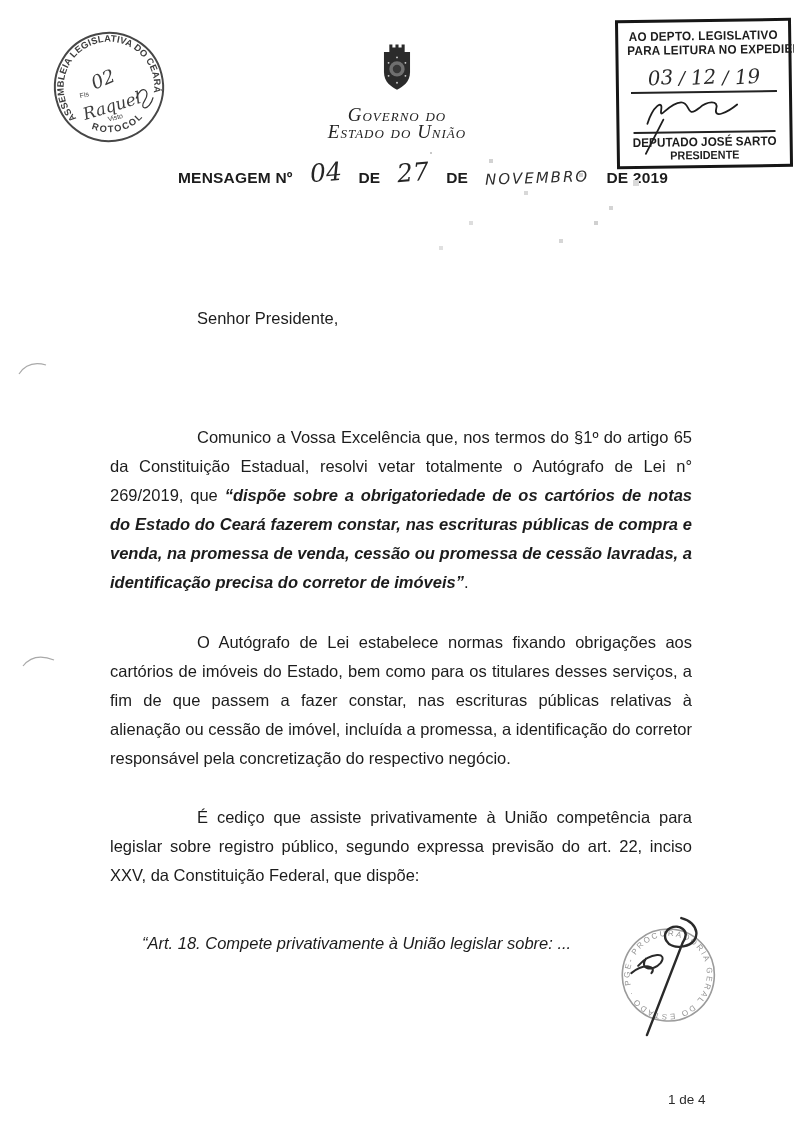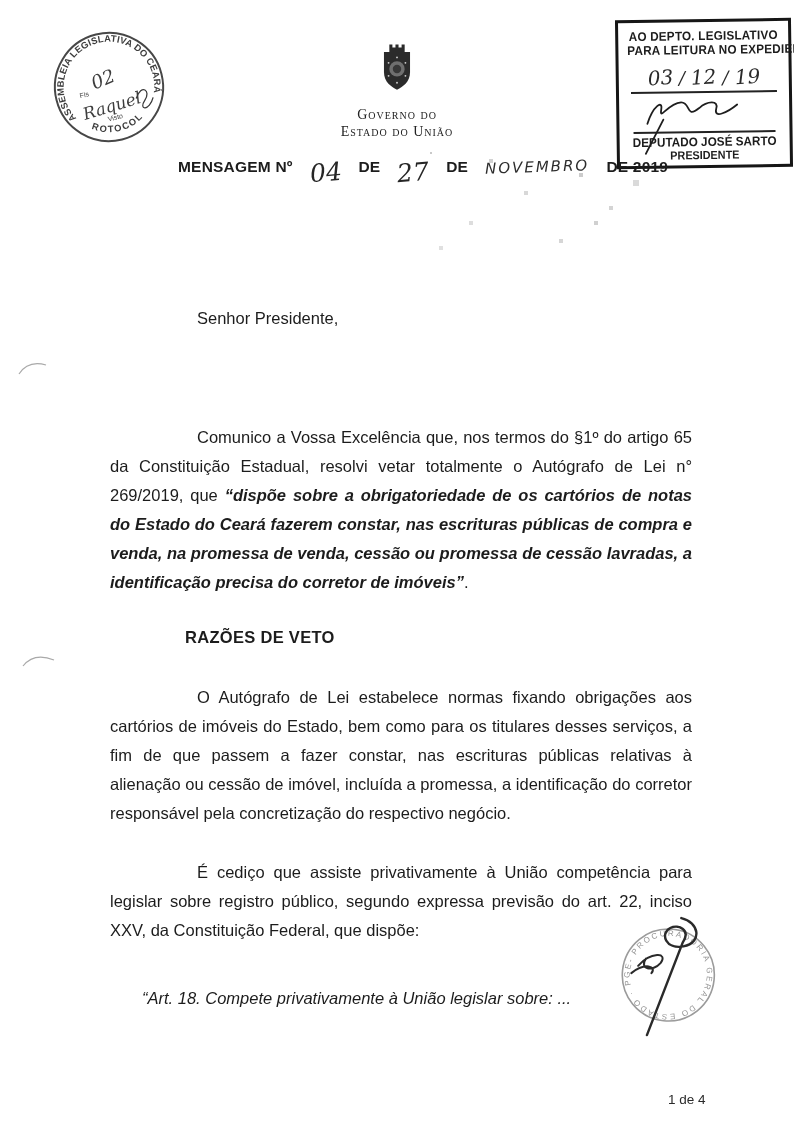--- a/index.html
+++ b/index.html
@@ -14,39 +14,39 @@
   .stamp-protocol text { fill:#3d3d3d; }
   .arc-text { font-family:"Liberation Sans",sans-serif; font-weight:bold; font-size:9.5px; letter-spacing:.6px; }
   .arc-text-bottom { font-family:"Liberation Sans",sans-serif; font-weight:bold; font-size:9.5px; letter-spacing:1.5px; }
   .tiny-label { font-family:"Liberation Sans",sans-serif; font-size:7px; }
   .hand-sig-name { font-family:"DejaVu Serif",serif; font-style:italic; font-size:17px; fill:#2f2f2f; }
   .hand-02 { font-family:"DejaVu Serif",serif; font-style:italic; font-size:19px; fill:#2f2f2f; }
 
   
   .gov-logo { position:absolute; left:307px; top:42px; width:180px; text-align:center; }
   .gov-logo svg { display:block; margin:0 auto 4px auto; }
-  .gov-name { font-family:"Liberation Serif",serif; font-variant:small-caps; font-size:14px; line-height:17px; letter-spacing:1px; color:#232323; }
+  .gov-name { font-family:"Liberation Serif",serif; font-variant:small-caps; font-size:19px; line-height:17px; letter-spacing:1px; color:#232323;font-style:italic; }
 
   
   .exp-stamp {
     position:absolute; left:616px; top:19px; width:162px; padding:7px 4px 4px 4px;
     border:3px solid #161616; transform:rotate(-.8deg);
     text-align:center; color:#1d1d1d;
   }
   .exp-line { display:block; font-size:12.5px; font-weight:bold; letter-spacing:.2px; transform:scaleX(.94); white-space:nowrap; }
   .exp-date-row { display:flex; justify-content:center; align-items:baseline; gap:6px; margin:8px 8px 0 8px; border-bottom:2px solid #222; padding-bottom:2px; }
   .hand-date { font-family:"DejaVu Serif",serif; font-style:italic; font-size:20px; color:#2a2a2a; transform:rotate(-3deg); }
   .hand-slash { font-family:"DejaVu Serif",serif; font-style:italic; font-size:18px; color:#2a2a2a; }
   .exp-sig { display:block; margin:2px 10px 0 10px; border-bottom:2px solid #222; height:36px; overflow:visible; }
   .exp-sig svg { overflow:visible; display:block; }
   .exp-name { display:block; font-size:12.5px; font-weight:bold; margin-top:2px; transform:scaleX(.94); white-space:nowrap; }
   .exp-title { display:block; font-size:11.5px; font-weight:bold; transform:scaleX(.94); }
 
   
-  .title-line { position:absolute; left:178px; top:158px; display:flex; align-items:flex-start; gap:17px; }
+  .title-line { position:absolute; left:178px; top:158px; display:flex; align-items:flex-end; gap:17px; }
   .title-print { font-size:15.5px; font-weight:bold; letter-spacing:.2px; white-space:nowrap; }
   .hand-num { font-family:"DejaVu Serif",serif; font-style:italic; font-size:25px; color:#262626; transform:rotate(-5deg); }
   .hand-month { font-family:"DejaVu Sans",sans-serif; font-style:italic; font-size:15px; letter-spacing:2px; color:#2d2d2d; transform:rotate(-2deg); }
 
   
   .noise { position:absolute; left:430px; top:152px; width:2px; height:2px; background:#c9c9c9;
     box-shadow: 60px 8px 0 1px #d2d2d2, 150px 22px 0 1px #cccccc, 95px 40px 0 1px #d8d8d8,
                 180px 55px 0 1px #d4d4d4, 40px 70px 0 1px #dddddd, 130px 88px 0 1px #d6d6d6,
                 205px 30px 0 2px #dadada, 10px 95px 0 1px #e0e0e0, 165px 70px 0 1px #d0d0d0; }
 
@@ -145,21 +145,20 @@
   </svg>
   <svg class="scan-mark" style="left:20px; top:650px;" width="44" height="24">
     <path d="M3,16 Q14,2 34,10" fill="none" stroke="#a9a9a9" stroke-width="1.2"></path>
   </svg>
 
   <div class="body-text">
     <p class="salutation">Senhor Presidente,</p>
 
     <p class="para-1"><span>Comunico a Vossa Excelência que, nos termos do §1º do artigo 65 da Constituição Estadual, resolvi </span><span class="bold">vetar totalmente</span><span> o Autógrafo de Lei n° 269/2019, que </span><span class="bi">“dispõe sobre a obrigatoriedade de os cartórios de notas do Estado do Ceará fazerem constar, nas escrituras públicas de compra e venda, na promessa de venda, cessão ou promessa de cessão lavradas, a identificação precisa do corretor de imóveis”</span><span>.</span></p>
 
-    <p class="section-heading">RAZÕES DE VETO</p>
 
     <p class="para-2">O Autógrafo de Lei estabelece normas fixando obrigações aos cartórios de imóveis do Estado, bem como para os titulares desses serviços, a fim de que passem a fazer constar, nas escrituras públicas relativas à alienação ou cessão de imóvel, incluída a promessa, a identificação do corretor responsável pela concretização do respectivo negócio.</p>
 
     <p class="para-3">É cediço que assiste privativamente à União competência para legislar sobre registro público, segundo expressa previsão do art. 22, inciso XXV, da Constituição Federal, que dispõe:</p>
 
     <div class="quote-block">
       <span style="display:block">“Art. 18. Compete privativamente à União legislar sobre: ...</span>
     </div>
   </div>
 

